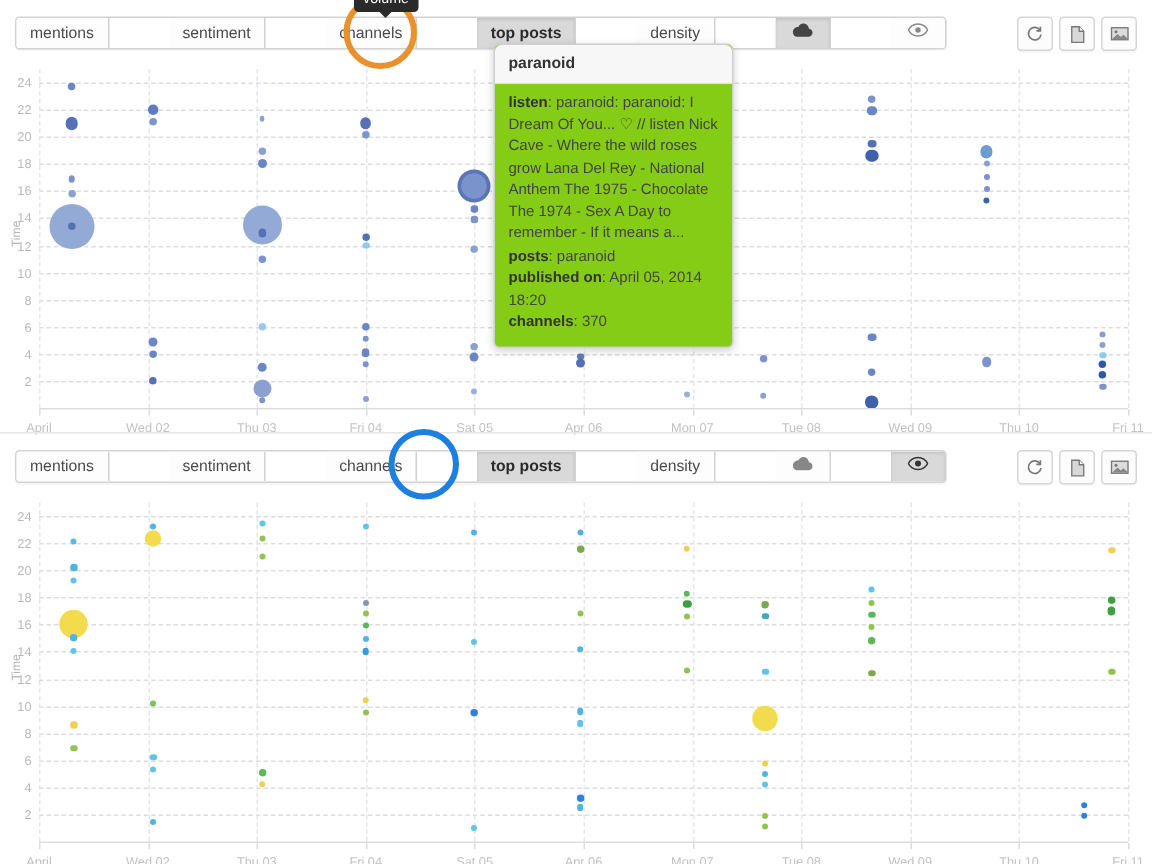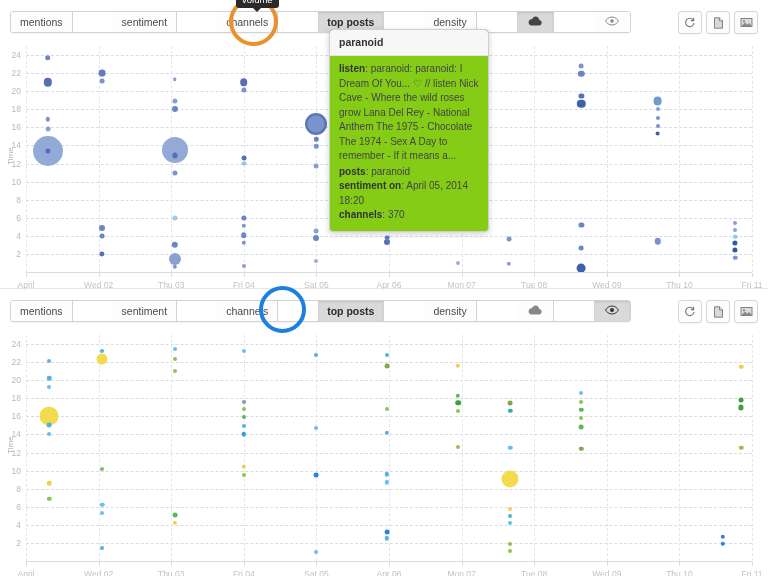--- a/index.html
+++ b/index.html
@@ -311,21 +311,21 @@
       <div class="xlab" style="left: 90%;">Thu 10</div>
       <div class="xtick" style="left: 100%;"></div>
       <div class="xlab" style="left: 100%;">Fri 11</div>
     </div>
 
   <div class="card" style="left:329px;top:29px;width:158px;">
     <div class="card-head">paranoid</div>
     <div class="card-body">
       <div class="content-row"><span class="k">listen</span>: <span>paranoid: paranoid: I Dream Of You... ♡ // listen   Nick Cave - Where the wild roses grow   Lana Del Rey - National Anthem  The 1975 - Chocolate  The 1974 - Sex  A Day to remember - If it means a...</span></div>
       <div class="row"><span class="k">posts</span>: <span>paranoid</span></div>
-      <div class="row"><span class="k">sentiment on</span>: <span>April 05, 2014 18:20</span></div>
+      <div class="row"><span class="k">published on</span>: <span>April 05, 2014 18:20</span></div>
       <div class="row"><span class="k">channels</span>: <span>370</span></div>
     </div>
   </div>
 </div>
 
 <div class="panel second">
 
   <div class="toolbar">
     <div class="tabgroup">
       <div class="tab">mentions</div>

